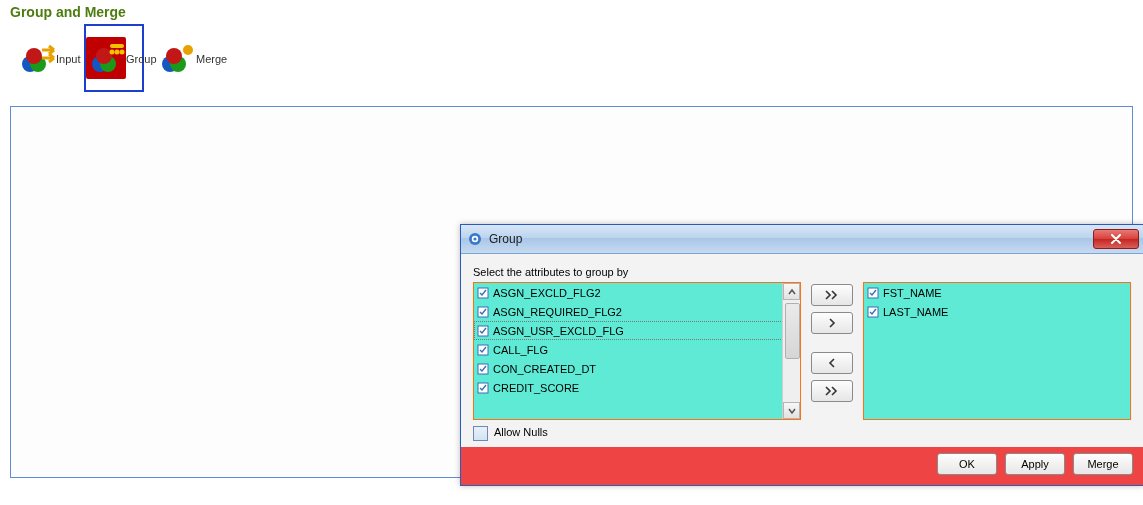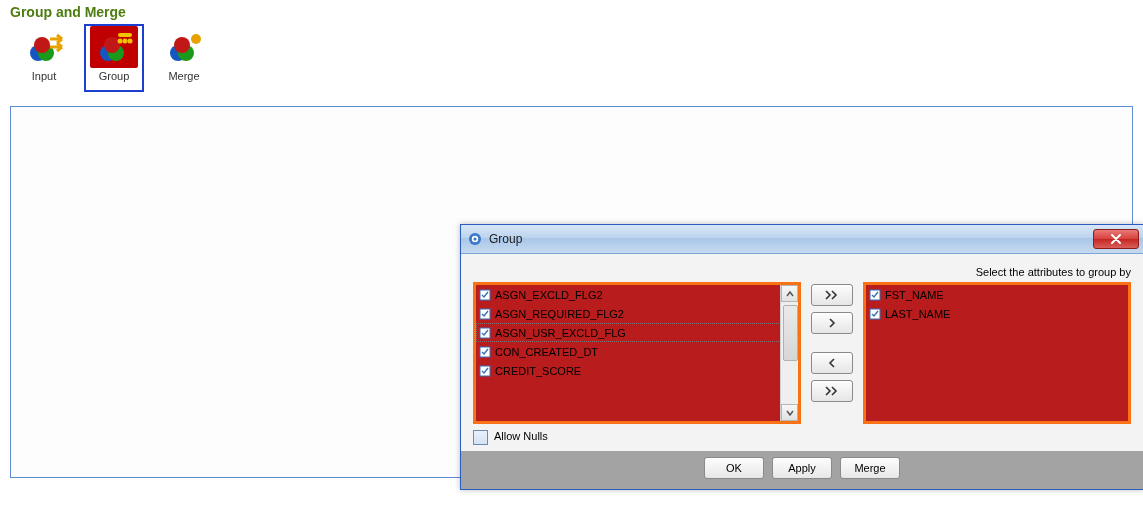--- a/index.html
+++ b/index.html
@@ -23,21 +23,21 @@
   .toolbar {
     display: flex;
     gap: 10px;
     padding: 2px 10px 4px 14px;
     align-items: flex-start;
   }
   .tool-item {
     width: 56px;
     height: 64px;
     display: flex;
-    flex-direction: column;
+    flex-direction: row;
     align-items: center;
     justify-content: flex-start;
     cursor: pointer;
     border: 2px solid transparent;
   }
   .tool-item .icon-wrap {
     width: 48px;
     height: 42px;
     display: flex;
     align-items: center;
@@ -102,30 +102,29 @@
     display:flex; align-items:center; justify-content:center;
     cursor: pointer;
   }
   .dialog-body {
     padding: 10px 12px 6px 12px;
     background: #f3f3f3;
   }
   .instruction {
     margin: 2px 0 4px 0;
     color: #000;
-    text-align: right;
   }
   .attr-row {
     display: flex;
     align-items: flex-start;
     gap: 10px;
   }
   .listbox {
-    background: #b91c1c;
-    border: 3px solid #f97316;
+    background: #5eead4;
+    border: 1px solid #f97316;
     height: 136px;
     overflow: hidden;
     position: relative;
   }
   .listbox.left { flex: 1 1 310px; }
   .listbox.right { flex: 1 1 250px; }
   .list-inner {
     position:absolute;
     inset:0 17px 0 0;
     overflow: hidden;
@@ -198,24 +197,24 @@
     align-items:flex-start;
     gap:6px;
   }
   .checkbox {
     width:13px;height:13px;
     border:1px solid #6f8ab0;
     background: linear-gradient(to bottom,#e9f1fa,#d3e3f3);
     cursor:pointer;
   }
   .dialog-footer {
-    background:#a3a3a3;
+    background:#ef4444;
     padding: 6px 10px 10px 10px;
     display:flex;
-    justify-content:center;
+    justify-content:flex-end;
     gap:8px;
   }
   .dlg-btn {
     min-width: 60px;
     height: 22px;
     padding: 0 10px;
     background: linear-gradient(to bottom,#fdfdfd,#e7e7e7);
     border:1px solid #8a8a8a;
     border-radius:3px;
     cursor:pointer;
@@ -317,20 +316,29 @@
               <span>ASGN_REQUIRED_FLG2</span>
             </div>
             <div class="list-item focused">
               <span class="attr-icon">
                 <svg width="12" height="12" viewBox="0 0 12 12">
                   <rect x="1" y="1" width="10" height="10" fill="#ffffff" stroke="#3a6fb7"></rect>
                   <path d="M3 6 L5 8 L9 3" fill="none" stroke="#3a6fb7" stroke-width="1.4"></path>
                 </svg>
               </span>
               <span>ASGN_USR_EXCLD_FLG</span>
+            </div>
+            <div class="list-item">
+              <span class="attr-icon">
+                <svg width="12" height="12" viewBox="0 0 12 12">
+                  <rect x="1" y="1" width="10" height="10" fill="#ffffff" stroke="#3a6fb7"></rect>
+                  <path d="M3 6 L5 8 L9 3" fill="none" stroke="#3a6fb7" stroke-width="1.4"></path>
+                </svg>
+              </span>
+              <span>CALL_FLG</span>
             </div>
             <div class="list-item">
               <span class="attr-icon">
                 <svg width="12" height="12" viewBox="0 0 12 12">
                   <rect x="1" y="1" width="10" height="10" fill="#ffffff" stroke="#3a6fb7"></rect>
                   <path d="M3 6 L5 8 L9 3" fill="none" stroke="#3a6fb7" stroke-width="1.4"></path>
                 </svg>
               </span>
               <span>CON_CREATED_DT</span>
             </div>

